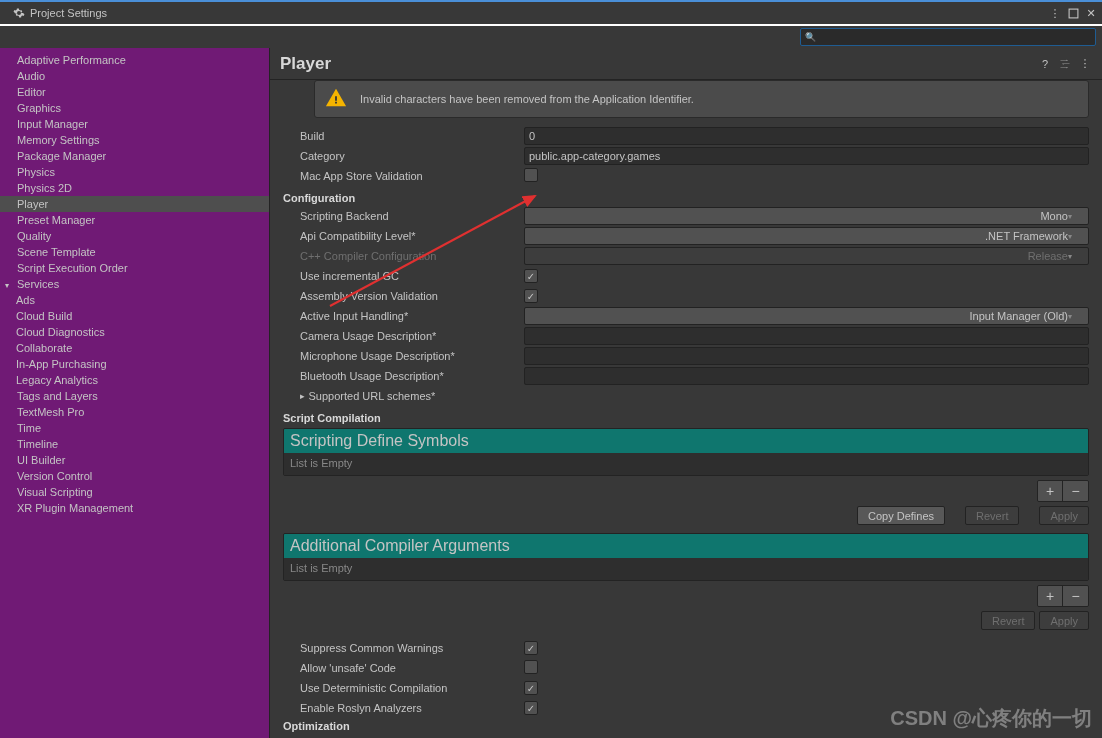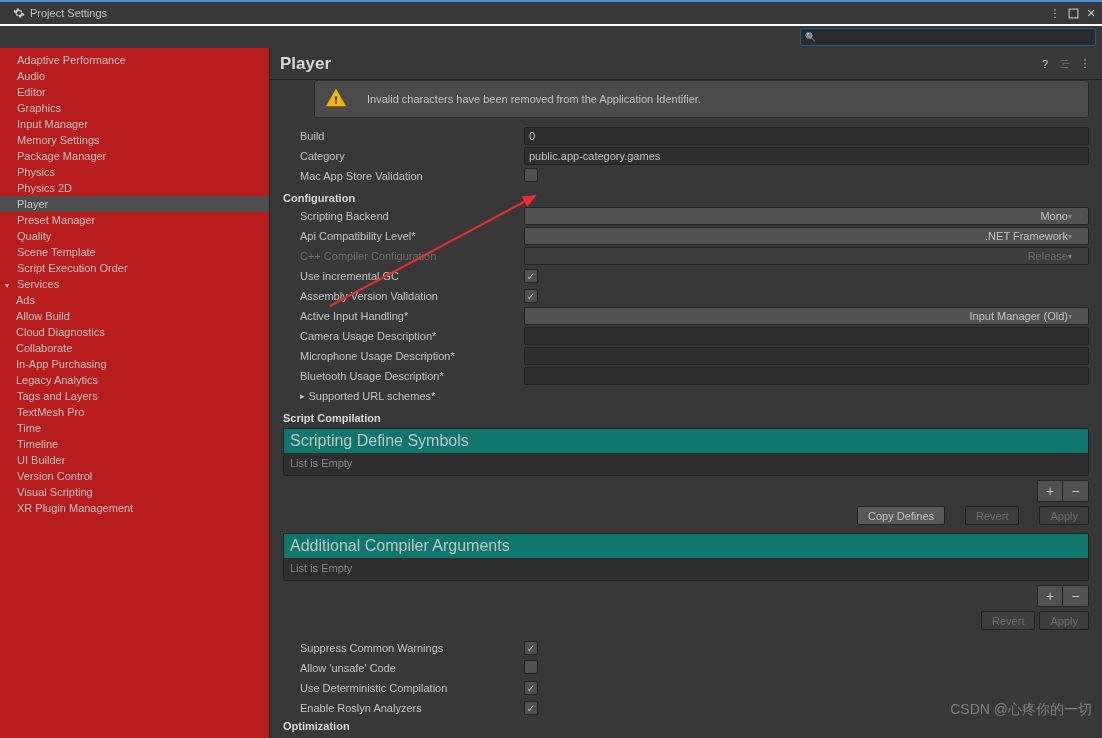--- a/index.html
+++ b/index.html
@@ -9,37 +9,37 @@
 .titlebar { height: 24px; background: #383838; display: flex; align-items: center; padding: 0 4px; border-bottom: 2px solid #ffffff; }
 .titlebar .tab { display: flex; align-items: center; gap: 4px; padding: 2px 8px; background: #383838; }
 .titlebar .controls { margin-left: auto; display: flex; gap: 4px; }
 .icon-btn { width: 14px; height: 14px; cursor: pointer; display: flex; align-items: center; justify-content: center; color: #c4c4c4; }
 
 .search-row { height: 22px; display: flex; align-items: center; justify-content: flex-end; padding: 2px 6px; background: #383838; }
 .search-box { width: 296px; height: 18px; background: #2a2a2a; border: 1px solid #1f5c92; border-radius: 2px; display: flex; align-items: center; padding: 0 4px; }
 .search-box input { flex: 1; background: transparent; border: none; outline: none; color: #c4c4c4; font-size: 9px; }
 
 .body { flex: 1; display: flex; overflow: hidden; }
-.sidebar { width: 270px; background: #b91c1c; overflow-y: auto; padding-top: 4px; border-right: 1px solid #232323; }
+.sidebar { width: 270px; background: #701a75; overflow-y: auto; padding-top: 4px; border-right: 1px solid #232323; }
 .sb-item { padding: 1px 0 1px 17px; height: 16px; line-height: 15px; cursor: pointer; }
 .sb-item.selected { background: #4e4e4e; }
 .sb-item.child { padding-left: 16px; }
 .sb-item.expandable::before { content: "▾"; font-size: 8px; margin-right: 3px; margin-left: -12px; display: inline-block; width: 9px; }
 
 .main { flex: 1; display: flex; flex-direction: column; background: #383838; overflow: hidden; position: relative; }
 .main-header { height: 32px; display: flex; align-items: center; padding: 0 10px; border-bottom: 1px solid #232323; }
 .main-title { font-size: 17px; font-weight: 600; color: #d8d8d8; }
 .main-header .hdr-icons { margin-left: auto; display: flex; gap: 6px; color: #969696; }
 
 .content { flex: 1; overflow-y: auto; padding: 0 13px 10px 13px; }
 .content::-webkit-scrollbar { width: 12px; }
 .content::-webkit-scrollbar-thumb { background: #5e5e5e; border-radius: 6px; }
 .content::-webkit-scrollbar-track { background: #383838; }
 
-.warning-box { background: #4b4b4b; border: 1px solid #2a2a2a; border-radius: 3px; padding: 6px 10px; margin: 0 0 8px 31px; display: flex; align-items: center; gap: 20px; }
+.warning-box { background: #4b4b4b; border: 1px solid #2a2a2a; border-radius: 3px; padding: 6px 10px; margin: 0 0 8px 31px; display: flex; align-items: center; gap: 13px; }
 .warning-text { font-size: 11px; color: #c4c4c4; }
 
 .row { display: flex; align-items: center; height: 20px; margin-bottom: 0px; }
 .row .label { width: 241px; padding-left: 17px; font-size: 11px; color: #c4c4c4; white-space: nowrap; }
 .row .label.disabled { color: #6f6f6f; }
 .row .field { flex: 1; }
 
 .section { font-size: 11px; font-weight: 600; color: #d8d8d8; padding: 6px 0 2px 0; }
 
 .text-input { width: 100%; height: 18px; background: #2e2e2e; border: 1px solid #222; border-radius: 2px; color: #c4c4c4; font-size: 11px; padding: 0 4px; }
@@ -59,21 +59,21 @@
 .pm-group { display: flex; border: 1px solid #232323; border-radius: 2px; overflow: hidden; }
 .pm-btn { width: 25px; height: 20px; background: #515151; display: flex; align-items: center; justify-content: center; font-size: 14px; color: #c4c4c4; cursor: pointer; border-right: 1px solid #232323; }
 .pm-btn:last-child { border-right: none; }
 .btn { height: 19px; padding: 0 10px; background: #585858; border: 1px solid #222; border-radius: 2px; font-size: 11px; color: #c4c4c4; cursor: pointer; display: flex; align-items: center; }
 .btn.disabled { color: #6f6f6f; background: #3d3d3d; }
 
 .foldout { padding-left: 17px; display: flex; align-items: center; height: 20px; }
 .foldout::before { content: "▸"; font-size: 9px; margin-right: 4px; }
 
 .arrow-overlay { position: absolute; pointer-events: none; }
-.watermark { position: absolute; right: 10px; bottom: 19px; font-size: 14px; color: rgba(200,200,200,0.5); font-weight: 400; pointer-events: none; }
+.watermark { position: absolute; right: 10px; bottom: 6px; font-size: 20px; color: rgba(200,200,200,0.5); font-weight: 700; pointer-events: none; }
 </style>
 </head>
 <body>
 
 <div class="window">
   <div class="titlebar">
     <div class="tab">
       <span class="icon-btn">
         <svg width="12" height="12" viewBox="0 0 24 24" fill="#c4c4c4">
             <path d="M12 8a4 4 0 100 8 4 4 0 000-8zm9 4a7 7 0 01-.1 1.2l2.1 1.6-2 3.4-2.4-1a7 7 0 01-2 1.2l-.4 2.6h-4l-.4-2.6a7 7 0 01-2-1.2l-2.4 1-2-3.4 2.1-1.6A7 7 0 013 12a7 7 0 01.1-1.2L1 9.2l2-3.4 2.4 1a7 7 0 012-1.2L7.8 3h4l.4 2.6a7 7 0 012 1.2l2.4-1 2 3.4-2.1 1.6c.07.4.1.8.1 1.2z"></path>
@@ -110,21 +110,21 @@
         <div class="sb-item">Package Manager</div>
         <div class="sb-item">Physics</div>
         <div class="sb-item">Physics 2D</div>
         <div class="sb-item selected">Player</div>
         <div class="sb-item">Preset Manager</div>
         <div class="sb-item">Quality</div>
         <div class="sb-item">Scene Template</div>
         <div class="sb-item">Script Execution Order</div>
         <div class="sb-item expandable">Services</div>
         <div class="sb-item child">Ads</div>
-        <div class="sb-item child">Allow Build</div>
+        <div class="sb-item child">Cloud Build</div>
         <div class="sb-item child">Cloud Diagnostics</div>
         <div class="sb-item child">Collaborate</div>
         <div class="sb-item child">In-App Purchasing</div>
         <div class="sb-item child">Legacy Analytics</div>
         <div class="sb-item">Tags and Layers</div>
         <div class="sb-item">TextMesh Pro</div>
         <div class="sb-item">Time</div>
         <div class="sb-item">Timeline</div>
         <div class="sb-item">UI Builder</div>
         <div class="sb-item">Version Control</div>

